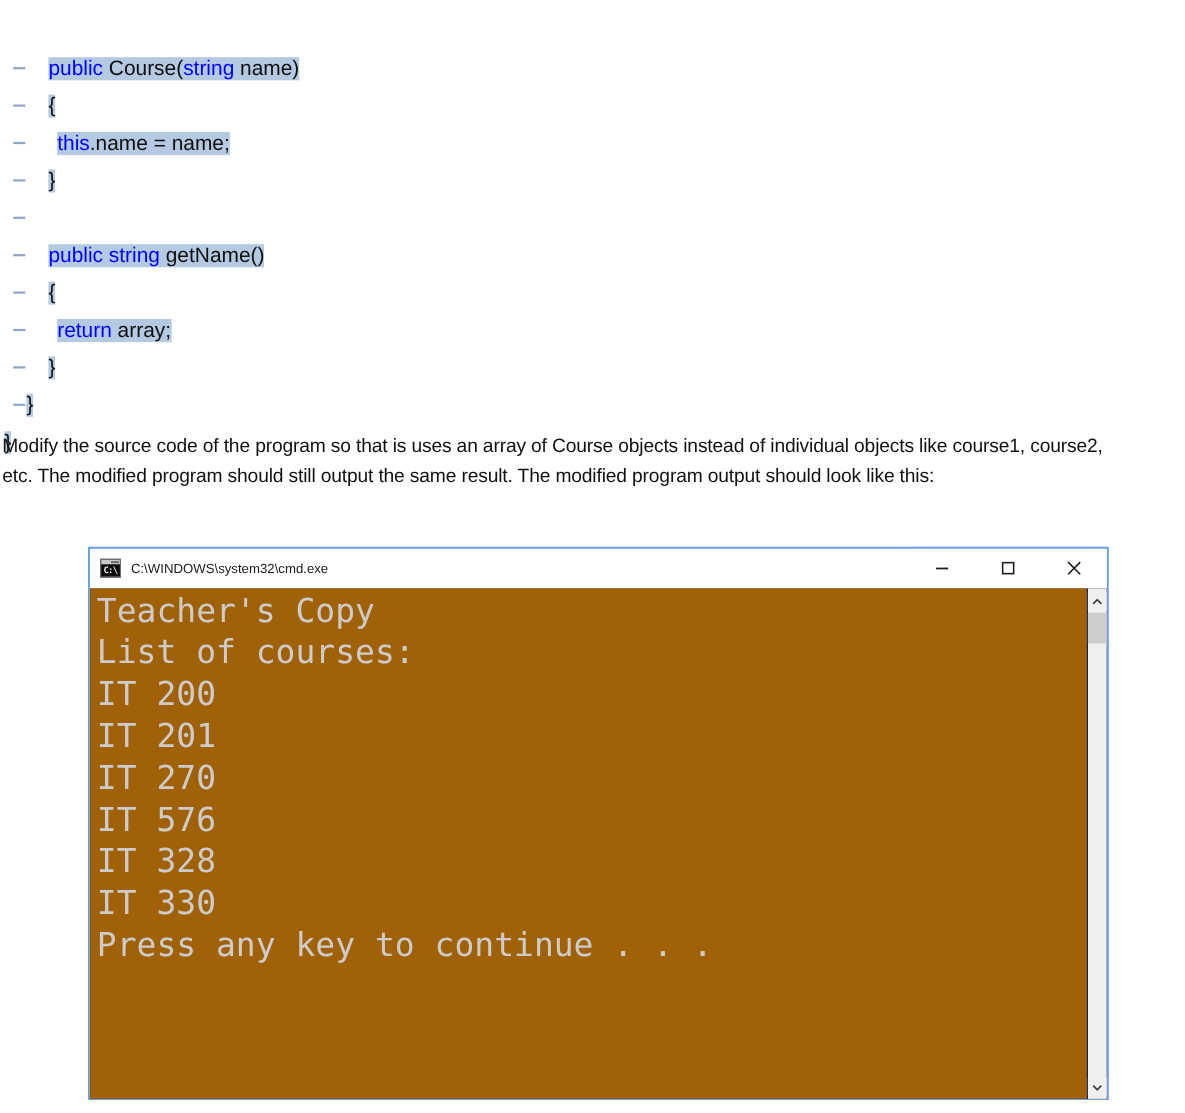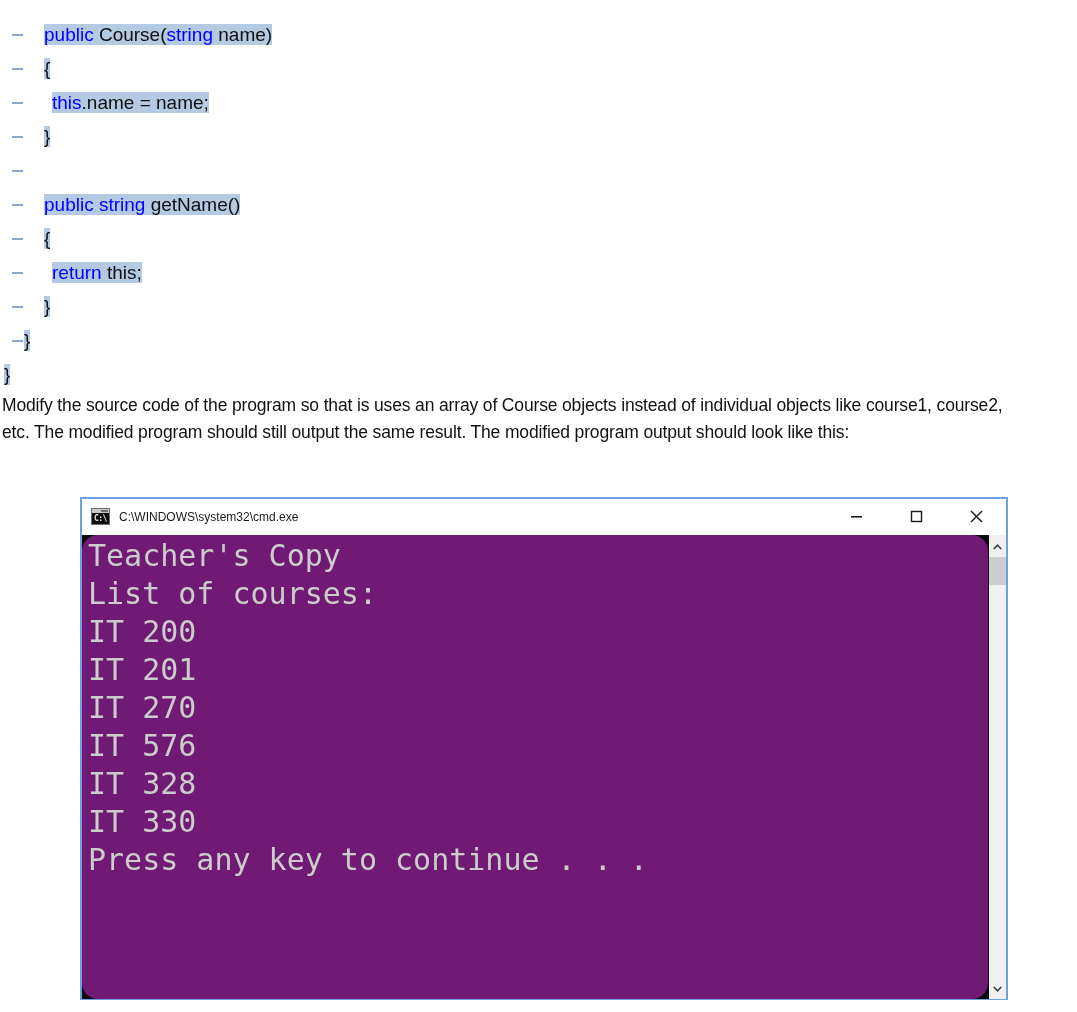--- a/index.html
+++ b/index.html
@@ -13,21 +13,21 @@
     position: relative;
     font-family: "Liberation Sans", sans-serif;
     color: #000000;
     overflow: hidden;
   }
 
   
   #code-listing {
     position: absolute;
     left: 0;
-    top: 18px;
+    top: 46px;
     width: 1077px;
   }
   .code-line {
     position: relative;
     height: 34px;
     line-height: 34px;
     white-space: pre;
     font-family: "Liberation Sans", sans-serif;
     font-size: 19px;
     color: #0f0f0f;
@@ -163,24 +163,23 @@
 
   #console-body {
     position: relative;
     height: 464px;
     background: #0c0c0c;
     display: flex;
     box-sizing: border-box;
   }
   #console-screen {
     flex: 1;
-    background: #701a75;
+    background: #a16207;
     padding: 2px 0 0 6px;
     overflow: hidden;
-    border-radius: 16px;
   }
   .console-line {
     font-family: "DejaVu Sans Mono", monospace;
     font-size: 30px;
     line-height: 38px;
     color: #cccccc;
     white-space: pre;
     letter-spacing: 0px;
   }
 
@@ -217,21 +216,21 @@
 <body>
 
 <div id="code-listing">
     <div class="code-line"><div class="gutter"><span class="dash"></span></div><div class="code-text indent2"><span class="sel"><span class="kw">public </span><span class="pl">Course(</span><span class="kw">string </span><span class="pl">name)</span></span></div></div>
     <div class="code-line"><div class="gutter"><span class="dash"></span></div><div class="code-text indent2"><span class="sel"><span class="pl">{</span></span></div></div>
     <div class="code-line"><div class="gutter"><span class="dash"></span></div><div class="code-text indent3"><span class="sel"><span class="kw">this</span><span class="pl">.name = name;</span></span></div></div>
     <div class="code-line"><div class="gutter"><span class="dash"></span></div><div class="code-text indent2"><span class="sel"><span class="pl">}</span></span></div></div>
     <div class="code-line"><div class="gutter"><span class="dash"></span></div><div class="code-text indent2"></div></div>
     <div class="code-line"><div class="gutter"><span class="dash"></span></div><div class="code-text indent2"><span class="sel"><span class="kw">public </span><span class="kw">string </span><span class="pl">getName()</span></span></div></div>
     <div class="code-line"><div class="gutter"><span class="dash"></span></div><div class="code-text indent2"><span class="sel"><span class="pl">{</span></span></div></div>
-    <div class="code-line"><div class="gutter"><span class="dash"></span></div><div class="code-text indent3"><span class="sel"><span class="kw">return </span><span class="pl">this;</span></span></div></div>
+    <div class="code-line"><div class="gutter"><span class="dash"></span></div><div class="code-text indent3"><span class="sel"><span class="kw">return </span><span class="pl">array;</span></span></div></div>
     <div class="code-line"><div class="gutter"><span class="dash"></span></div><div class="code-text indent2"><span class="sel"><span class="pl">}</span></span></div></div>
     <div class="code-line"><div class="gutter"><span class="dash"></span></div><div class="code-text indent1"><span class="sel"><span class="pl">}</span></span></div></div>
     <div class="code-line"><div class="code-text indent0"><span class="sel"><span class="pl">}</span></span></div></div>
   </div>
 
 <div id="instructions">Modify the source code of the program so that is uses an array of Course objects instead of individual objects like course1, course2, etc. The modified program should still output the same result. The modified program output should look like this:</div>
 
 <div id="console-window">
 
   <div id="console-titlebar">

